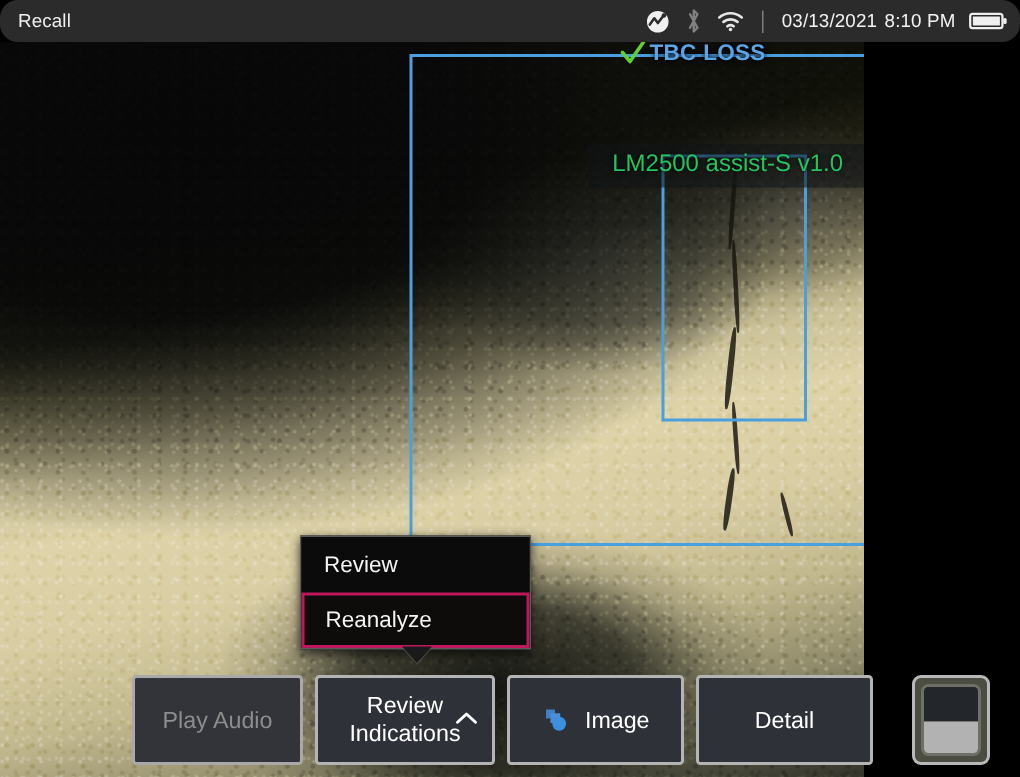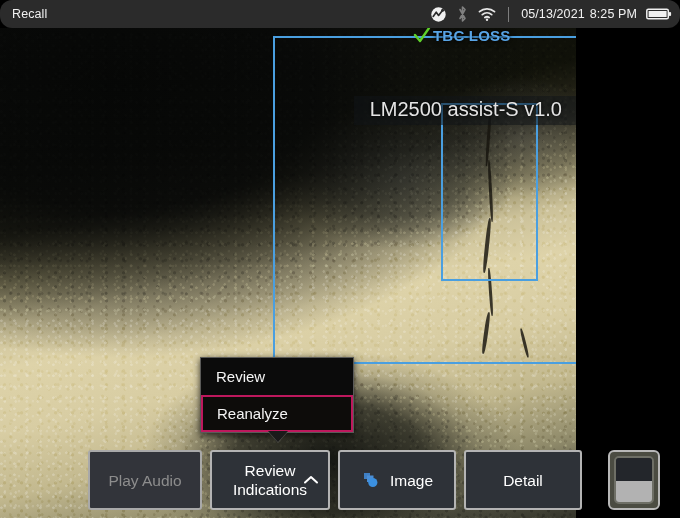--- a/index.html
+++ b/index.html
@@ -153,22 +153,22 @@
   
   .assist-panel {
     position: absolute;
     right: 0; top: 68px;
     padding: 3px 14px 5px 16px;
     background: rgba(16,20,24,0.55);
     text-align: right;
     z-index: 25;
   }
   .assist-line {
-    color: #e5e5e5;
-    font-size: 20px;
+    color: #22c55e;
+    font-size: 16px;
     line-height: 21px;
     text-shadow: 0 0 3px rgba(0,0,0,.9);
     white-space: nowrap;
   }
 
   
   .popup {
     position: absolute;
     left: 200px; top: 357px;
     width: 152px;
@@ -319,21 +319,21 @@
       <span class="sb-icon">
         <svg width="18" height="15" viewBox="0 0 18 15">
           <path d="M1.5 4.6 A11.5 11.5 0 0 1 16.5 4.6" fill="none" stroke="#e6e6e6" stroke-width="1.8" stroke-linecap="round"></path>
           <path d="M4.3 7.6 A7.3 7.3 0 0 1 13.7 7.6" fill="none" stroke="#e6e6e6" stroke-width="1.8" stroke-linecap="round"></path>
           <path d="M6.9 10.5 A3.6 3.6 0 0 1 11.1 10.5" fill="none" stroke="#e6e6e6" stroke-width="1.8" stroke-linecap="round"></path>
           <circle cx="9" cy="12.7" r="1.2" fill="#e6e6e6"></circle>
         </svg>
       </span>
       <span class="sb-sep"></span>
       <span class="status-datetime">
-        <span class="status-date">05/13/2021</span><span>8:25 PM</span>
+        <span class="status-date">03/13/2021</span><span>8:10 PM</span>
       </span>
       <span class="sb-icon">
         <svg width="26" height="14" viewBox="0 0 26 14">
           <rect x="0.8" y="2.2" width="21.5" height="9.6" rx="1.6" ry="1.6" fill="none" stroke="#f0f0f0" stroke-width="1.5"></rect>
           <rect x="2.6" y="4" width="18" height="6" fill="#f0f0f0"></rect>
           <rect x="22.8" y="5" width="2.3" height="4" rx="1" fill="#f0f0f0"></rect>
         </svg>
       </span>
     </div>
   </div>

